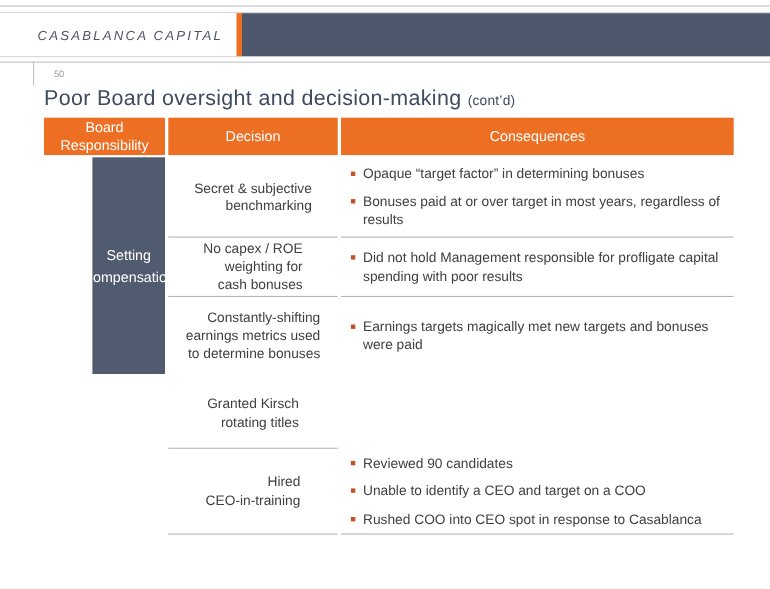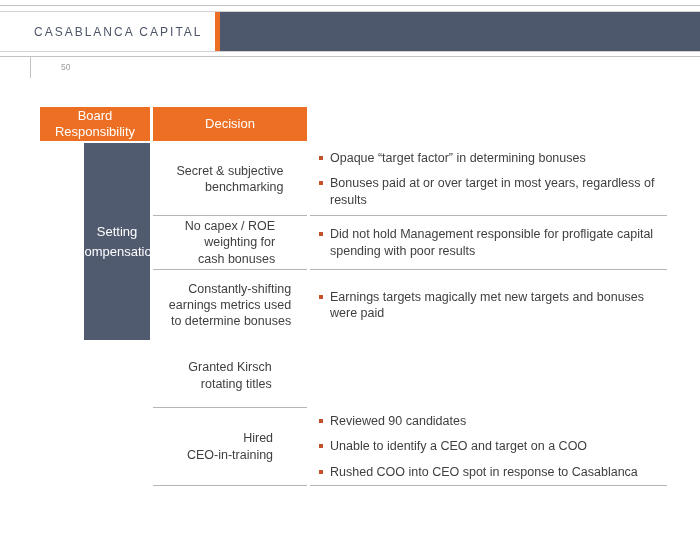--- a/index.html
+++ b/index.html
@@ -10,25 +10,25 @@
   }
   
   .topline{position:absolute;left:0;top:5px;width:700px;height:1px;background:#c2c2c2;}
   .underline{position:absolute;left:0;top:56px;width:700px;height:1px;background:#c2c2c2;}
   .tick{position:absolute;left:30px;top:56px;width:1px;height:22px;background:#c2c2c2;}
 
   
   .band{position:absolute;left:0;top:11px;width:700px;height:41px;display:flex;
         border-top:1px solid #d2d2d2;border-bottom:1px solid #d2d2d2;box-sizing:border-box;}
   .band-left{width:215px;display:flex;align-items:center;box-sizing:border-box;padding-left:34px;background:#fff;}
-  .logo{font-size:12px;letter-spacing:2px;color:#4c5568;white-space:nowrap;}
+  .logo{font-size:12px;letter-spacing:2px;color:#4c5568;white-space:nowrap;font-style:italic;}
   .band-stripe{width:5px;background:#ed6f23;}
   .band-bar{flex:1;background:#4e586c;}
 
-  .pagenum{position:absolute;left:26px;top:62px;font-size:8.5px;color:#9a9a9a;padding-left:35px;}
+  .pagenum{position:absolute;left:14px;top:62px;font-size:8.5px;color:#9a9a9a;padding-left:35px;}
 
   .title{position:absolute;left:40px;top:78px;color:#3d4a60;font-size:19.5px;letter-spacing:0.3px;white-space:nowrap;}
   .title .cont{font-size:12.5px;letter-spacing:0.2px;}
 
   
   .tbl{position:absolute;left:40px;top:107px;width:627px;}
   .grid{display:grid;grid-template-columns:110px 154px 357px;column-gap:3px;}
   .hdr-row{grid-template-rows:34px;}
   .hcell{background:#ed6f23;color:#ffffff;font-size:13px;line-height:1.2;
          display:flex;align-items:center;justify-content:center;text-align:center;white-space:pre-line;}
@@ -58,27 +58,32 @@
       <span class="logo">CASABLANCA CAPITAL</span>
     </div>
     <div class="band-stripe"></div>
     <div class="band-bar"></div>
   </div>
 
   <div class="underline"></div>
   <div class="tick"></div>
   <div class="pagenum">50</div>
 
+  <div class="title">
+    <span>Poor Board oversight and decision-making</span>
+    <span class="cont">(cont’d)</span>
+  </div>
 
   <div class="tbl">
 
     <div class="grid hdr-row">
       <div class="hcell">Board
 Responsibility</div>
       <div class="hcell">Decision</div>
+      <div class="hcell">Consequences</div>
     </div>
 
     <div class="grid g1">
       <div class="resp">Setting
 Compensation</div>
 
       <div class="dec bline">Secret &amp; subjective
 benchmarking</div>
       <div class="con bline">
         <div class="bullet-item">

